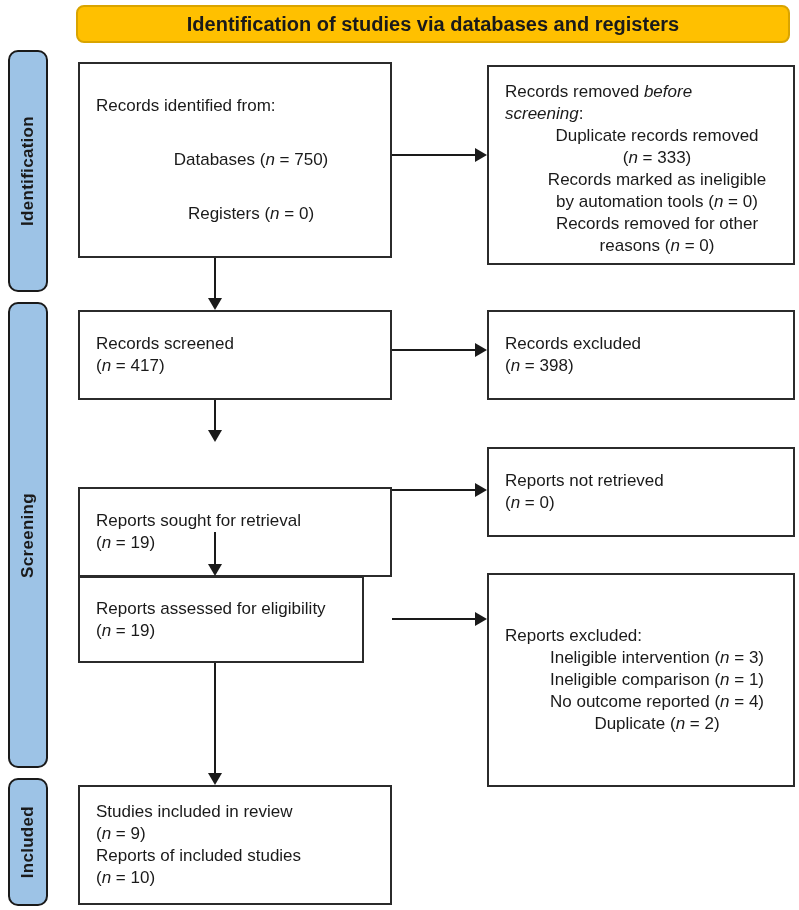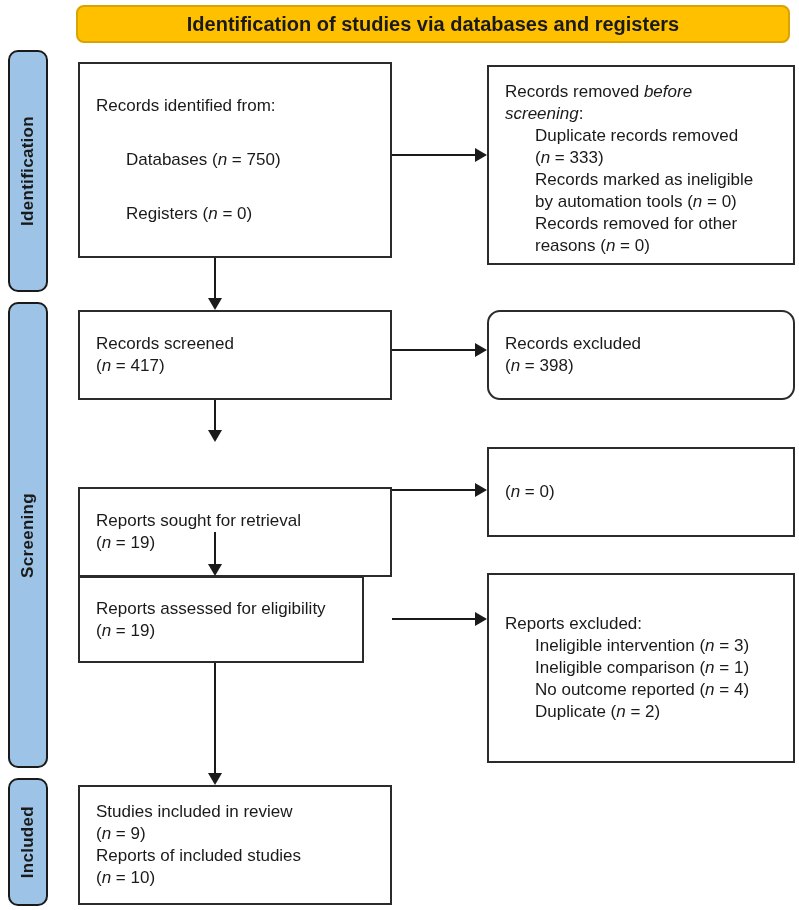--- a/index.html
+++ b/index.html
@@ -54,31 +54,31 @@
     background: #ffffff;
     border: 2px solid var(--box-border, #2b2b2b);
     box-sizing: border-box;
     display: flex; flex-direction: column; justify-content: center;
     padding: 10px 14px 10px 16px;
     font-size: 17px;
     line-height: 22px;
   }
   .box.top-align { justify-content: flex-start; padding-top: 14px; }
   .box .line { white-space: nowrap; }
-  .box .line.indent { padding-left: 30px; }
+  .box .line.indent { padding-left: 30px; text-align: center; }
 
   .box-l1 { left: 78px;  top: 62px;  width: 314px; height: 196px; gap: 32px; }
   .box-l2 { left: 78px;  top: 310px; width: 314px; height: 90px;  }
   .box-l3 { left: 78px;  top: 442px; width: 314px; height: 90px; margin-top: 45px;  }
   .box-l4 { left: 78px;  top: 576px; width: 286px; height: 87px;  }
   .box-l5 { left: 78px;  top: 785px; width: 314px; height: 120px; }
   .box-r1 { left: 487px; top: 65px;  width: 308px; height: 200px; }
-  .box-r2 { left: 487px; top: 310px; width: 308px; height: 90px; border-radius: 13px;  }
+  .box-r2 { left: 487px; top: 310px; width: 308px; height: 90px;  }
   .box-r3 { left: 487px; top: 447px; width: 308px; height: 90px;  }
-  .box-r4 { left: 487px; top: 573px; width: 308px; height: 190px; }
+  .box-r4 { left: 487px; top: 573px; width: 308px; height: 214px; }
 
   
   .arrow { position: absolute; }
   .vshaft { position: absolute; width: 2px; background: var(--arrow-color, #1a1a1a); }
   .hshaft { position: absolute; height: 2px; background: var(--arrow-color, #1a1a1a); }
   .head-down {
     position: absolute; width: 0; height: 0;
     border-left: 7px solid transparent;
     border-right: 7px solid transparent;
     border-top: 12px solid var(--arrow-color, #1a1a1a);
@@ -141,20 +141,21 @@
       <div class="line indent">Records marked as ineligible</div>
       <div class="line indent">by automation tools (<i>n</i> = 0)</div>
       <div class="line indent">Records removed for other</div>
       <div class="line indent">reasons (<i>n</i> = 0)</div>
     </div>
   <div class="box box-r2">
       <div class="line">Records excluded</div>
       <div class="line">(<i>n</i> = 398)</div>
     </div>
   <div class="box box-r3">
+      <div class="line">Reports not retrieved</div>
       <div class="line">(<i>n</i> = 0)</div>
     </div>
   <div class="box box-r4">
       <div class="line">Reports excluded:</div>
       <div class="line indent">Ineligible intervention (<i>n</i> = 3)</div>
       <div class="line indent">Ineligible comparison (<i>n</i> = 1)</div>
       <div class="line indent">No outcome reported (<i>n</i> = 4)</div>
       <div class="line indent">Duplicate (<i>n</i> = 2)</div>
     </div>
 

